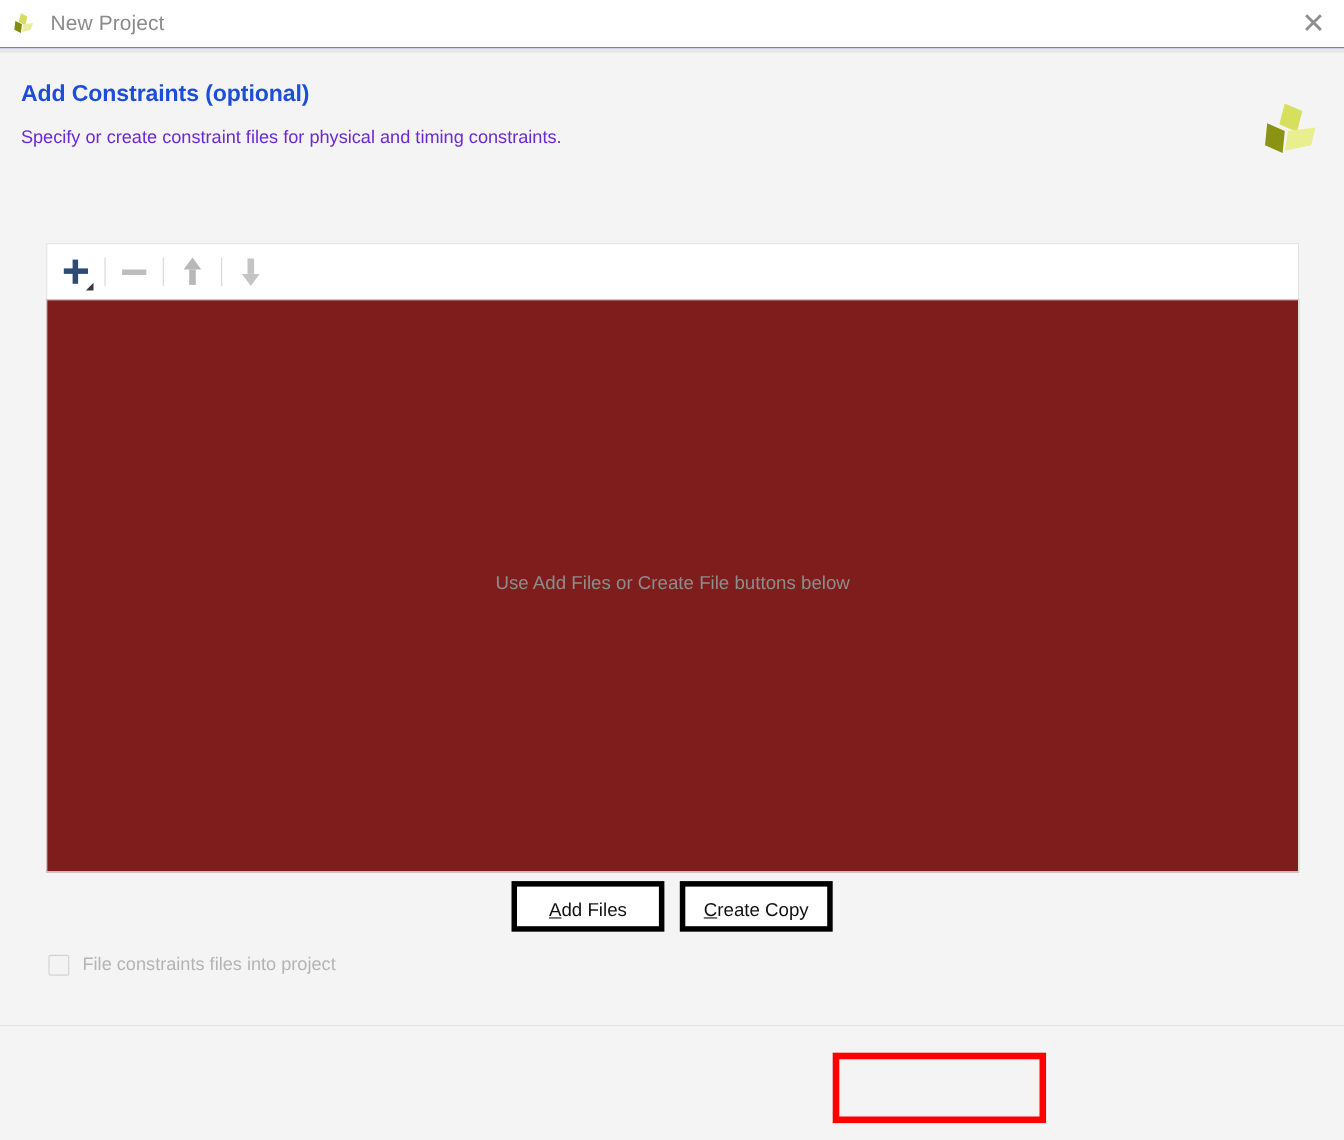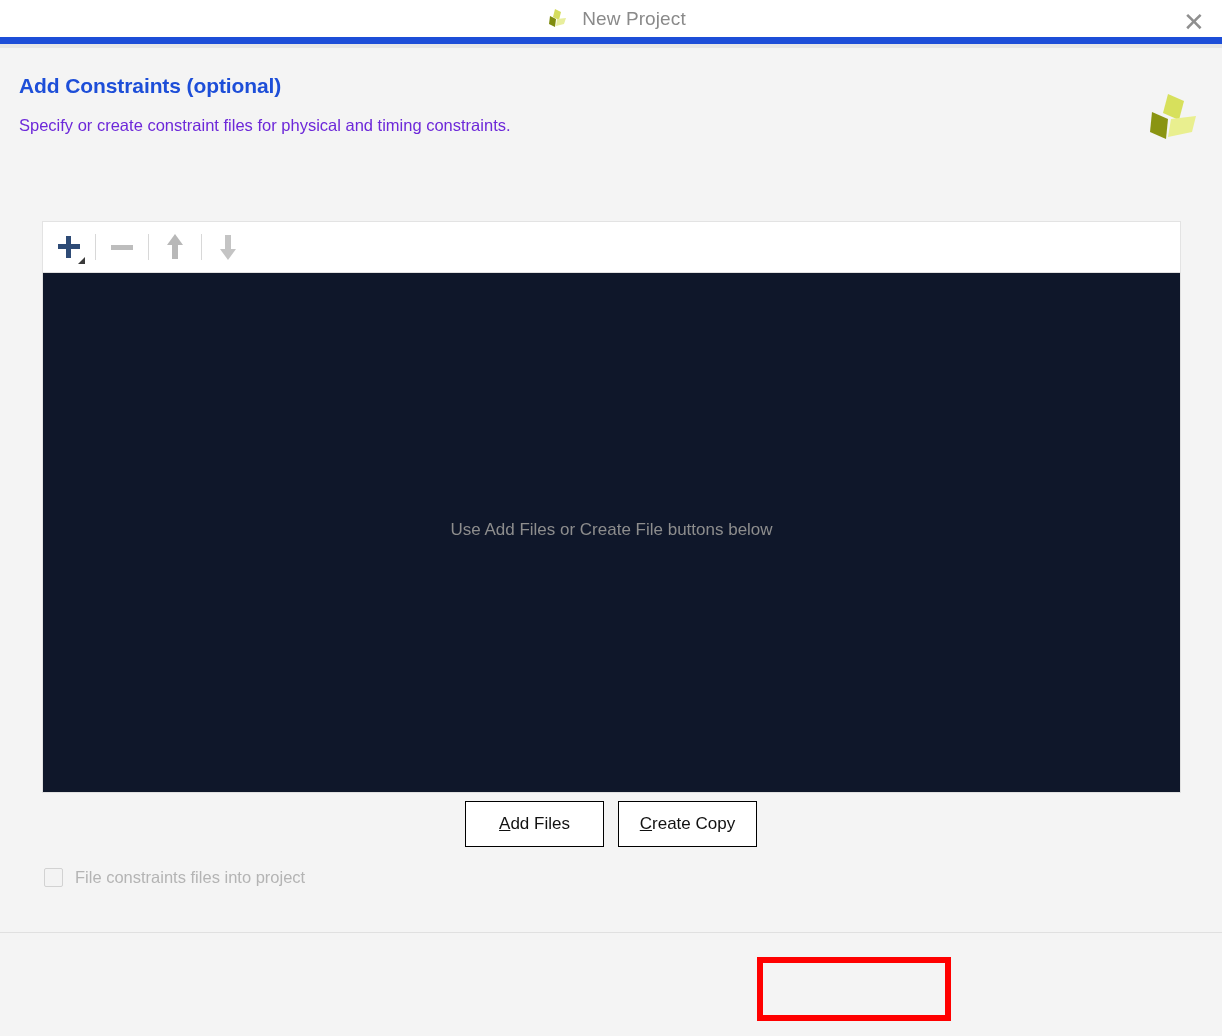--- a/index.html
+++ b/index.html
@@ -18,22 +18,21 @@
   }
 
   
   .titlebar {
     position: absolute;
     left: 0; top: 0;
     width: 1222px; height: 44px;
     background: #ffffff;
     display: flex;
     align-items: center;
-    border-bottom: 7px solid #1d4ed8;
-    justify-content: center;
+    border-bottom: 1px solid #1d4ed8;
   }
   .titlebar-logo {
     width: 24px; height: 24px;
     margin-left: 10px;
     position: relative;
     flex: none;
   }
   .titlebar-title {
     margin-left: 12px;
     font-size: 19px;
@@ -170,21 +169,21 @@
     position: absolute;
     left: 5px; top: 1px;
     width: 6px; height: 14px;
     background: #c4c4c4;
   }
 
   .filelist {
     position: absolute;
     left: 0; top: 51px;
     width: 1139px; height: 521px;
-    background: #0f172a;
+    background: #7f1d1d;
     border: 1px solid #e0e0e0;
     display: flex;
     align-items: center;
     justify-content: center;
   }
   .filelist-placeholder {
     font-size: 17px;
     color: #8d8d8d;
     margin-top: -6px;
   }
@@ -193,21 +192,21 @@
   .file-actions {
     position: absolute;
     left: 0; top: 801px;
     width: 1222px;
     display: flex;
     justify-content: center;
     gap: 14px;
   }
   .btn {
     background: #ffffff;
-    border: 1px solid #000000;
+    border: 5px solid #000000;
     font-family: "Liberation Sans", sans-serif;
     font-size: 17px;
     color: #111111;
     cursor: default;
     text-align: center;
   }
   .btn-file {
     width: 139px;
     height: 46px;
     line-height: 44px;

